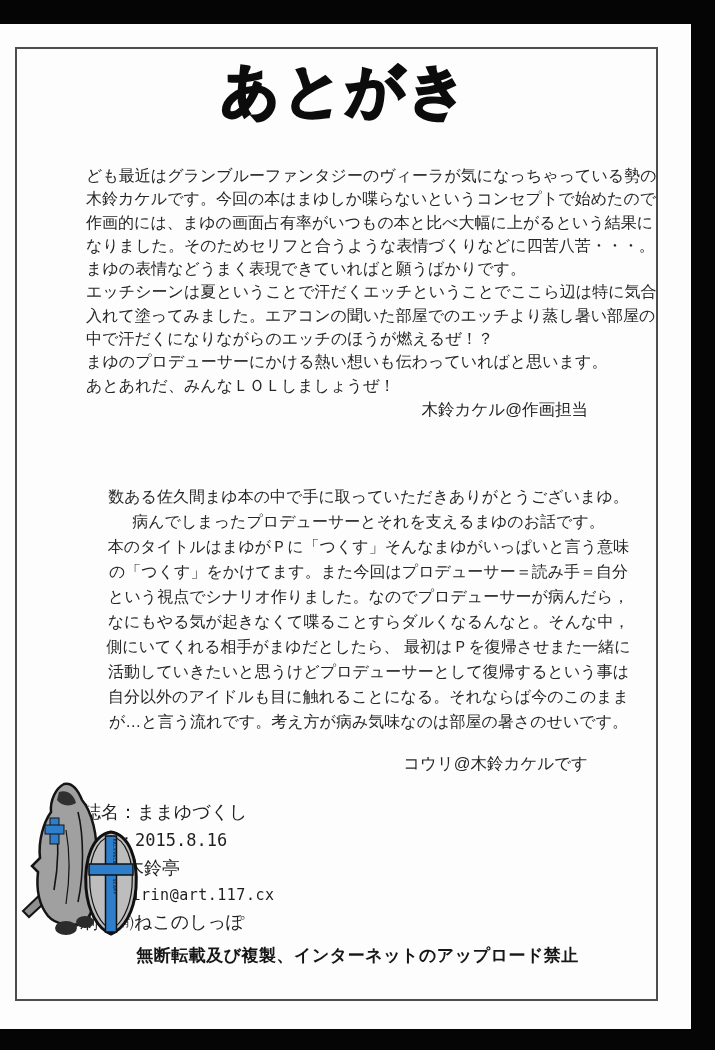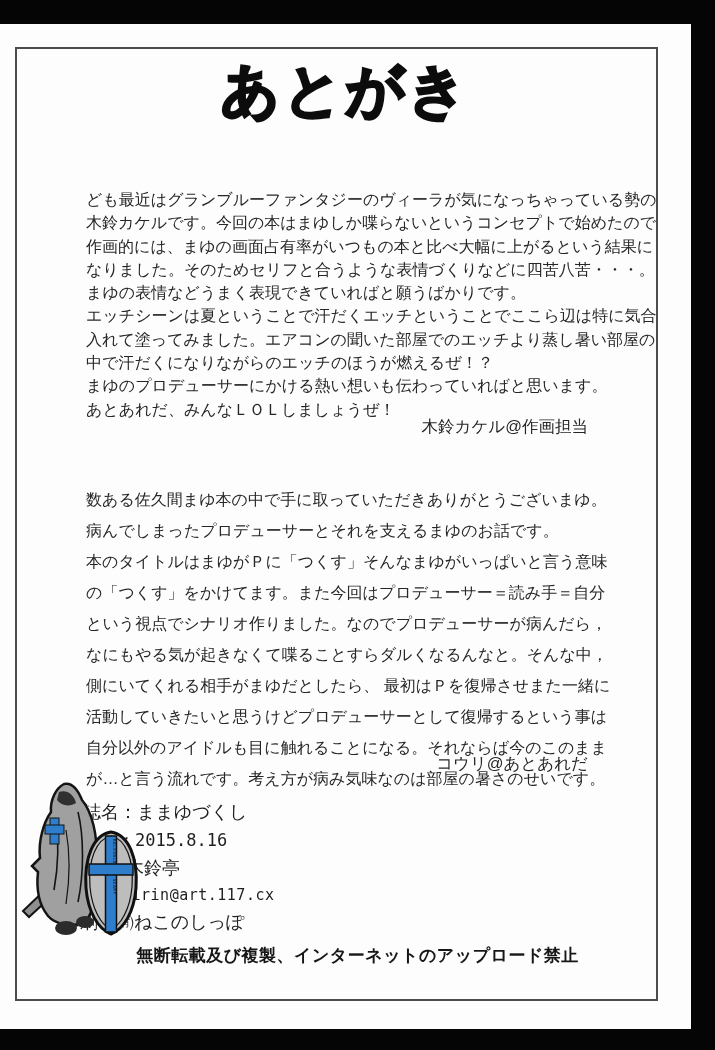--- a/index.html
+++ b/index.html
@@ -28,29 +28,29 @@
     letter-spacing:3px;
     color:#0c0c0c;
     -webkit-text-stroke:2.5px #0c0c0c;
   }
   .para{
     position:absolute;left:86px;width:565px;
     font-size:16px;
     color:#262626;
     white-space:pre;
   }
-  .p1{top:140px;line-height:23.3px;margin-top:24px;}
-  .p2{top:460px;line-height:31px;}
+  .p1{top:140px;line-height:23.3px;}
+  .p2{top:460px;line-height:25px;text-align:center;}
   .sig{
     position:absolute;left:86px;width:557px;
     text-align:right;
     font-size:16.5px;color:#262626;
     padding-right:55px;box-sizing:border-box;
   }
-  .sig1{top:392px;}
+  .sig1{top:375px;}
   .sig2{top:729px;}
   .credits{position:absolute;left:0;top:0;z-index:2;}
   .credit-line{
     position:absolute;
     font-size:18px;color:#1f1f1f;
     white-space:pre;
   }
   .cl-title{left:83px;top:776px;text-align:right;}
   .cl-date{left:118px;top:805px;font-family:"DejaVu Sans Mono", monospace;font-size:17px;}
   .cl-circle{left:126px;top:832px;}
@@ -90,21 +90,21 @@
     <div class="para p2">数ある佐久間まゆ本の中で手に取っていただきありがとうございまゆ。
 病んでしまったプロデューサーとそれを支えるまゆのお話です。
 本のタイトルはまゆがＰに「つくす」そんなまゆがいっぱいと言う意味
 の「つくす」をかけてます。また今回はプロデューサー＝読み手＝自分
 という視点でシナリオ作りました。なのでプロデューサーが病んだら，
 なにもやる気が起きなくて喋ることすらダルくなるんなと。そんな中，
 側にいてくれる相手がまゆだとしたら、 最初はＰを復帰させまた一緒に
 活動していきたいと思うけどプロデューサーとして復帰するという事は
 自分以外のアイドルも目に触れることになる。それならば今のこのまま
 が…と言う流れです。考え方が病み気味なのは部屋の暑さのせいです。</div>
-    <div class="sig sig2">コウリ@あとあれだ</div>
+    <div class="sig sig2">コウリ@木鈴カケルです</div>
 
     <div class="credits">
       <div class="credit-line cl-title">誌名：ままゆづくし</div>
       <div class="credit-line cl-date">：2015.8.16</div>
       <div class="credit-line cl-circle">木鈴亭</div>
       <div class="credit-line cl-email">kirin@art.117.cx</div>
       <div class="credit-line cl-printer">印刷：㈲ねこのしっぽ</div>
     </div>
 
     <svg class="knight" width="120" height="164" viewBox="0 0 120 164" xmlns="http://www.w3.org/2000/svg">

